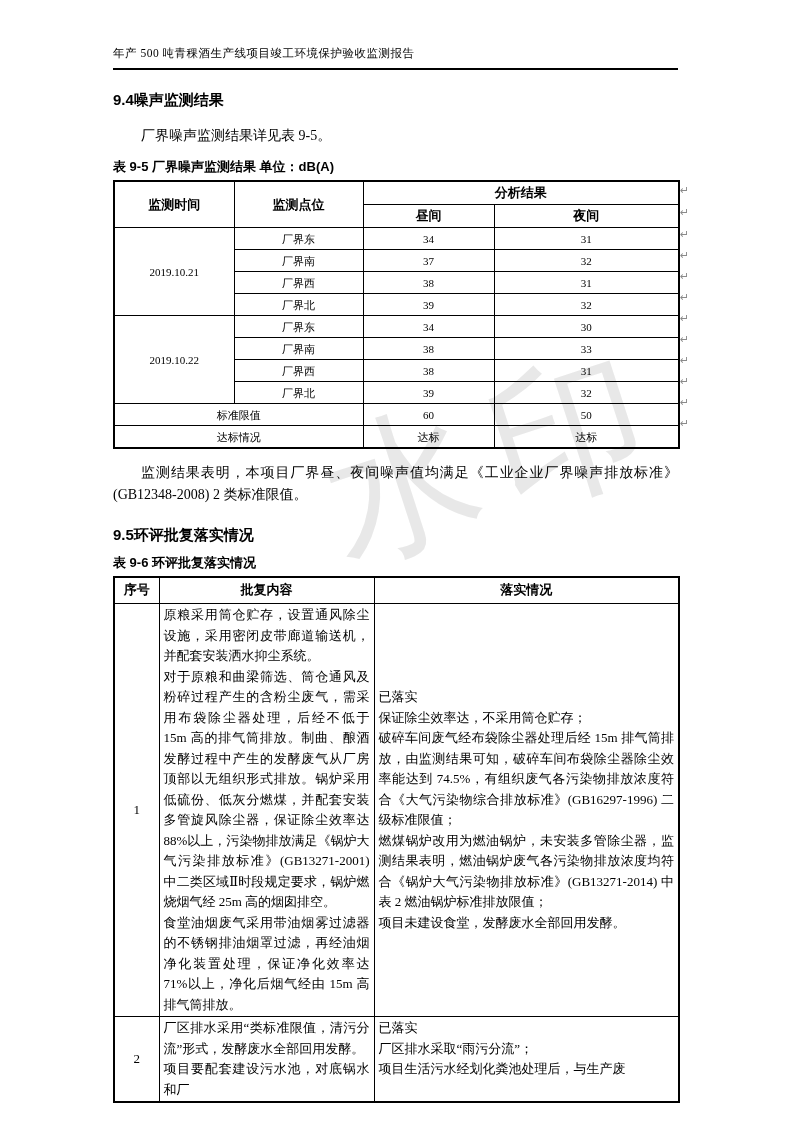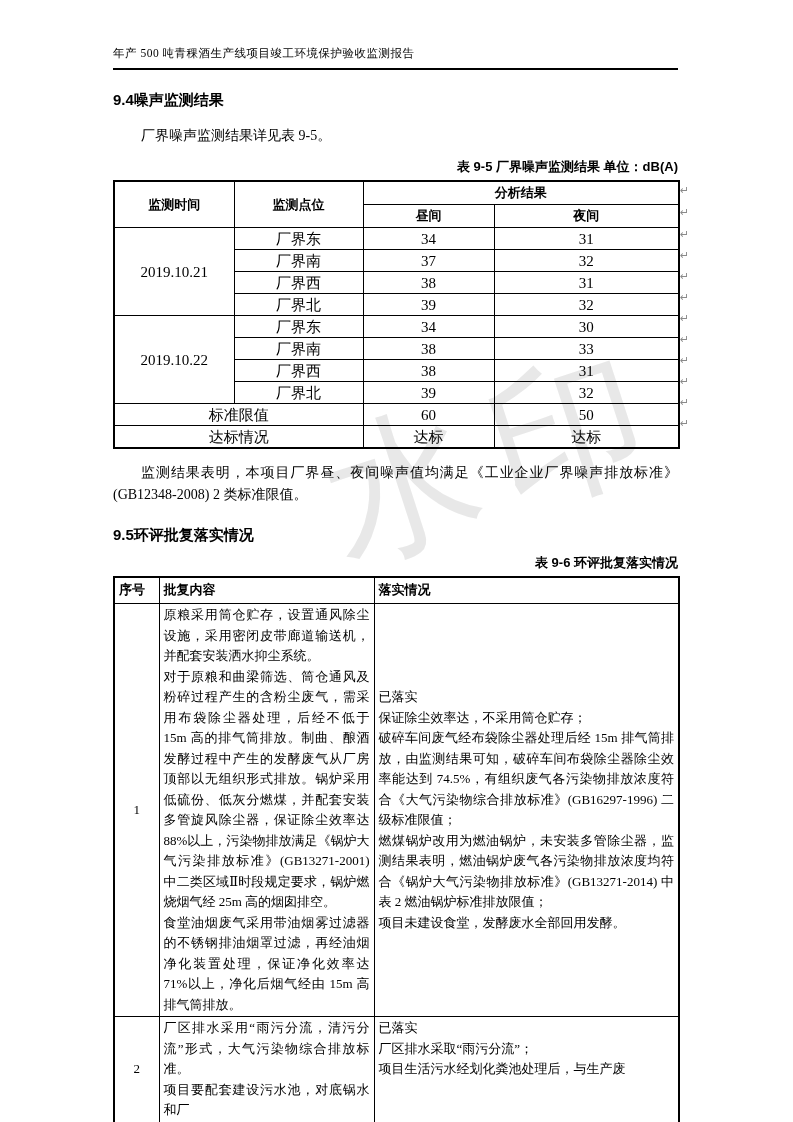--- a/index.html
+++ b/index.html
@@ -9,32 +9,32 @@
         letter-spacing:22px;color:#c9c9c9;opacity:.42;white-space:nowrap;
         transform:rotate(-18deg);transform-origin:left center;
         font-family:"Liberation Sans","DejaVu Sans",sans-serif;pointer-events:none;}
   .content{position:relative;z-index:1;padding:0 115px 0 113px;}
   .header{padding-top:46px;padding-bottom:7px;border-bottom:2px solid #000;
         font-size:11.5px;letter-spacing:.5px;}
   .h-sec{font-size:15px;font-weight:bold;margin:21px 0 0 0;
         font-family:"Liberation Sans","DejaVu Sans",sans-serif;}
   .para{font-size:14px;margin:14px 0 0 0;text-indent:2em;line-height:23px;}
   .note{margin-top:13px;line-height:22px;text-align:justify;}
-  .caption{font-size:13px;font-weight:bold;text-align:right;margin:11px 0 4px 0;
+  .caption{font-size:13px;font-weight:bold;text-align:left;margin:11px 0 4px 0;
         font-family:"Liberation Sans","DejaVu Sans",sans-serif;}
   .twrap{position:relative;}
   table{border-collapse:collapse;table-layout:fixed;width:565px;}
   .t95 td{border:1px solid #000;text-align:center;vertical-align:middle;
-        font-size:15px;height:21px;padding:0 2px;line-height:14px;}
+        font-size:11px;height:21px;padding:0 2px;line-height:14px;}
   .t95 .hd{font-weight:bold;font-size:13px;height:22px;
         font-family:"Liberation Sans","DejaVu Sans",sans-serif;}
   .t95, .t96{border:2px solid #000;}
   .t96 td{border:1px solid #000;font-size:13px;vertical-align:top;
         padding:1px 4px;line-height:20.5px;}
-  .t96 .hd{font-weight:bold;font-size:13px;height:23px;
+  .t96 .hd{font-weight:bold;font-size:13px;text-align:center;height:23px;
         vertical-align:middle;font-family:"Liberation Sans","DejaVu Sans",sans-serif;}
   .t96 .no{text-align:center;vertical-align:middle;}
   .t96 .cmid{vertical-align:middle;}
   .t96 p{margin:0;text-align:justify;}
   .t96 p.bold{font-weight:normal;text-align:left;
         font-family:"Liberation Sans","DejaVu Sans",sans-serif;}
   .row-tall{height:370px;}
   .marks{position:absolute;left:567px;top:0;width:16px;}
   .marks span{display:block;height:21px;font-size:11px;color:#8a8a8a;
         font-family:"DejaVu Sans",sans-serif;line-height:21px;}
@@ -177,21 +177,21 @@
             <p class="bold">已落实</p>
             <p>保证除尘效率达，不采用筒仓贮存；</p>
             <p>破碎车间废气经布袋除尘器处理后经 15m 排气筒排放，由监测结果可知，破碎车间布袋除尘器除尘效率能达到 74.5%，有组织废气各污染物排放浓度符合《大气污染物综合排放标准》(GB16297-1996) 二级标准限值；</p>
             <p>燃煤锅炉改用为燃油锅炉，未安装多管除尘器，监测结果表明，燃油锅炉废气各污染物排放浓度均符合《锅炉大气污染物排放标准》(GB13271-2014) 中表 2 燃油锅炉标准排放限值；</p>
             <p>项目未建设食堂，发酵废水全部回用发酵。</p>
           </td>
         </tr>
         <tr>
           <td class="no">2</td>
           <td>
-            <p>厂区排水采用“雨污分流，清污分流”形式，大气污染物综合排放标准。</p>
+            <p>厂区排水采用“类标准限值，清污分流”形式，发酵废水全部回用发酵。</p>
             <p>项目要配套建设污水池，对底锅水和厂</p>
           </td>
           <td>
             <p class="bold">已落实</p>
             <p>厂区排水采取“雨污分流”；</p>
             <p>项目生活污水经划化粪池处理后，与生产废</p>
           </td>
         </tr>
       </tbody>
         </table>

